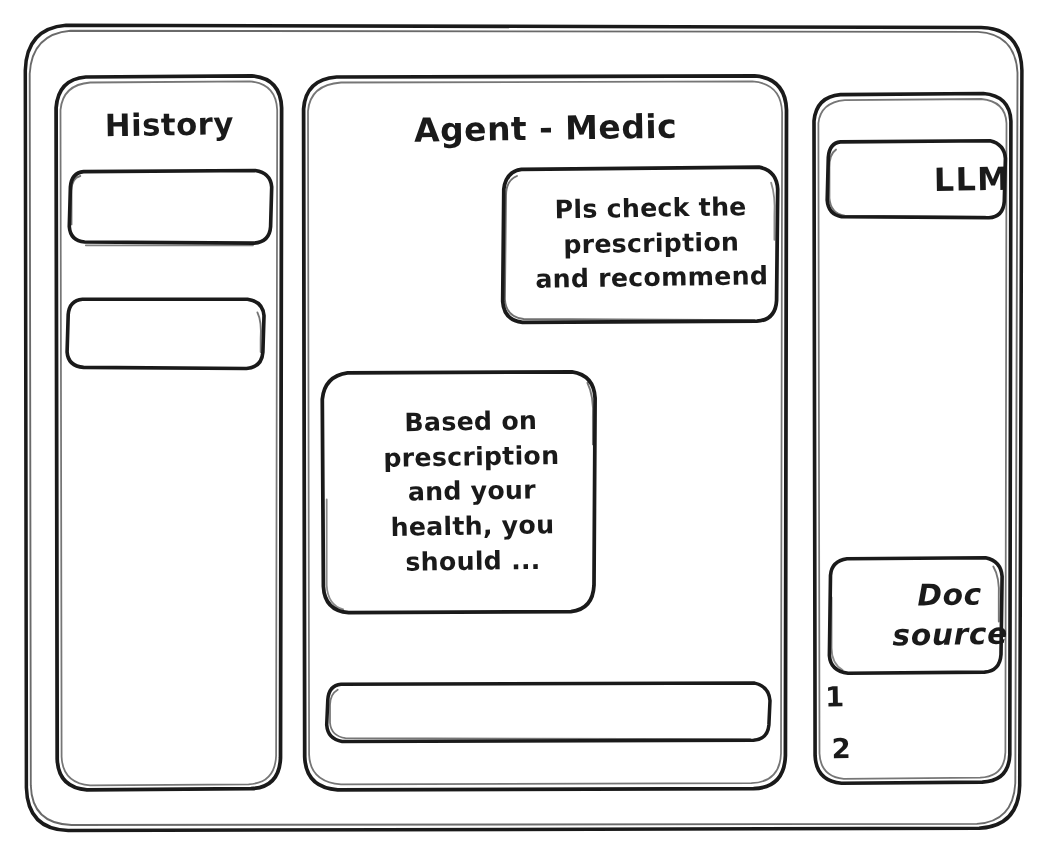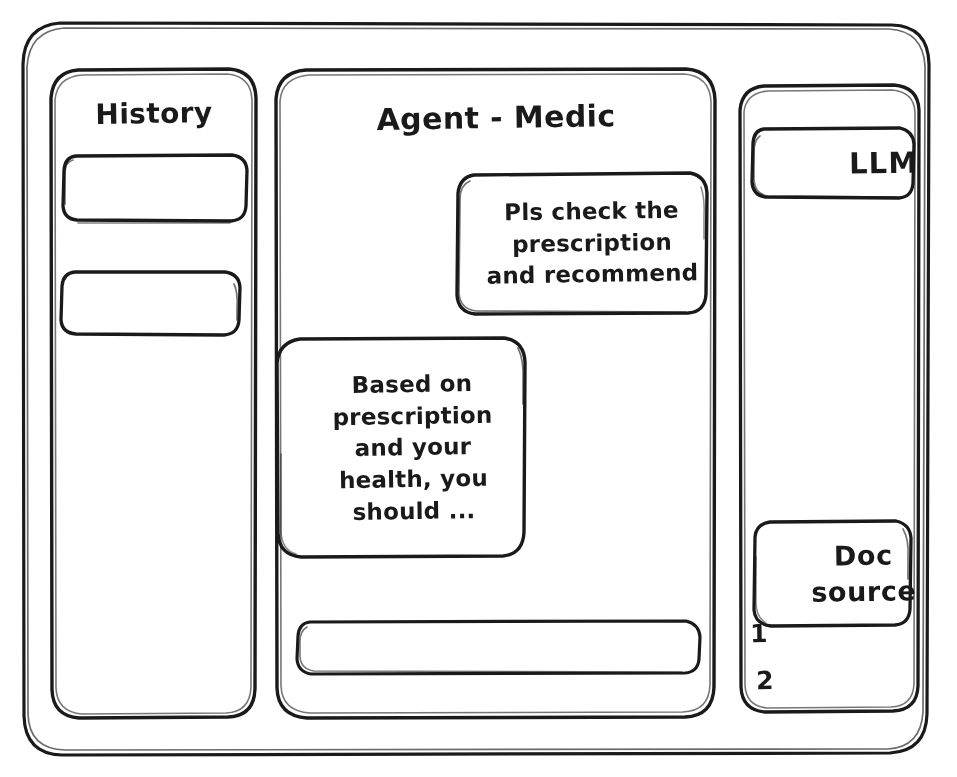--- a/index.html
+++ b/index.html
@@ -135,34 +135,34 @@
 
   <div class="sketch" style="left:272px; top:66px; width:448px; height:655px;">
     <svg viewBox="0 0 448 655" preserveAspectRatio="none">
       <path d="M34,4 L414,3 Q442,5 443,34 L442,621 Q441,650 413,651 L35,652 Q6,650 5,622 L4,33 Q6,6 34,4 Z" stroke-width="3.4"></path>
       <path d="M38,9 L412,8 Q438,10 439,36 L438,619 Q437,645 411,646 L38,647 Q10,645 9,620 L8,35 Q10,11 38,9 Z" stroke-width="1.6" opacity="0.6"></path>
     </svg>
   </div>
 
   <div class="hand panel-title" style="left:272px; top:98px; width:448px; font-size:30px;">Agent - Medic</div>
 
-  <div class="sketch" style="left:452px; top:169px; width:260px; height:150px;">
+  <div class="sketch" style="left:452px; top:148px; width:260px; height:150px;">
     <svg viewBox="0 0 260 150" preserveAspectRatio="none">
       <path d="M22,6 L238,4 Q254,7 255,24 L254,125 Q253,143 236,144 L23,145 Q6,143 5,126 L6,24 Q8,8 22,6 Z" stroke-width="3.4"></path>
       <path d="M18,12 Q8,16 8,30 L7,124 Q8,140 24,142 L234,143" stroke-width="1.7" opacity="0.62"></path>
       <path d="M249,18 Q253,30 252,48 L252,70" stroke-width="1.6" opacity="0.5"></path>
     </svg>
     <div class="center-wrap">
       <span class="hand bubble-text" style="position:static; width:240px;">Pls check the
 prescription
 and recommend</span>
     </div>
   </div>
 
-  <div class="sketch" style="left:272px; top:334px; width:260px; height:228px;">
+  <div class="sketch" style="left:288px; top:334px; width:260px; height:228px;">
     <svg viewBox="0 0 260 228" preserveAspectRatio="none">
       <path d="M28,5 L232,4 Q252,7 253,28 L252,198 Q251,220 231,222 L29,223 Q7,221 6,199 L5,29 Q7,8 28,5 Z" stroke-width="3.4"></path>
       <path d="M246,14 Q252,26 251,46 L251,70" stroke-width="1.7" opacity="0.6"></path>
       <path d="M24,220 Q10,216 9,198 L9,120" stroke-width="1.6" opacity="0.5"></path>
     </svg>
     <div class="center-wrap">
       <span class="hand bubble-text" style="position:static; width:238px;">Based on
 prescription
 and your
 health, you
@@ -190,21 +190,21 @@
       <path d="M16,5 L152,4 Q165,7 166,20 L165,59 Q164,73 151,74 L17,73 Q5,71 4,58 L5,19 Q6,6 16,5 Z" stroke-width="3.3"></path>
       <path d="M12,12 Q6,16 6,28 L6,56 Q7,70 20,72 L148,73" stroke-width="1.7" opacity="0.6"></path>
     </svg>
     <div class="center-wrap">
       <span class="hand tool-label" style="position:static;">LLM</span>
     </div>
   </div>
 
 
 
-  <div class="sketch" style="left:748px; top:517px; width:168px; height:114px;">
+  <div class="sketch" style="left:748px; top:503px; width:168px; height:114px;font-style:italic;">
     <svg viewBox="0 0 168 114" preserveAspectRatio="none">
       <path d="M22,5 L148,4 Q162,7 163,21 L162,92 Q161,107 147,108 L23,109 Q7,107 6,93 L7,20 Q8,7 22,5 Z" stroke-width="3.3"></path>
       <path d="M155,12 Q161,22 160,40 L160,62" stroke-width="1.7" opacity="0.6"></path>
       <path d="M18,106 Q8,100 8,86 L8,40" stroke-width="1.6" opacity="0.5"></path>
     </svg>
     <div class="center-wrap">
       <span class="hand doc-label" style="position:static;">Doc
 source</span>
     </div>
   </div>

